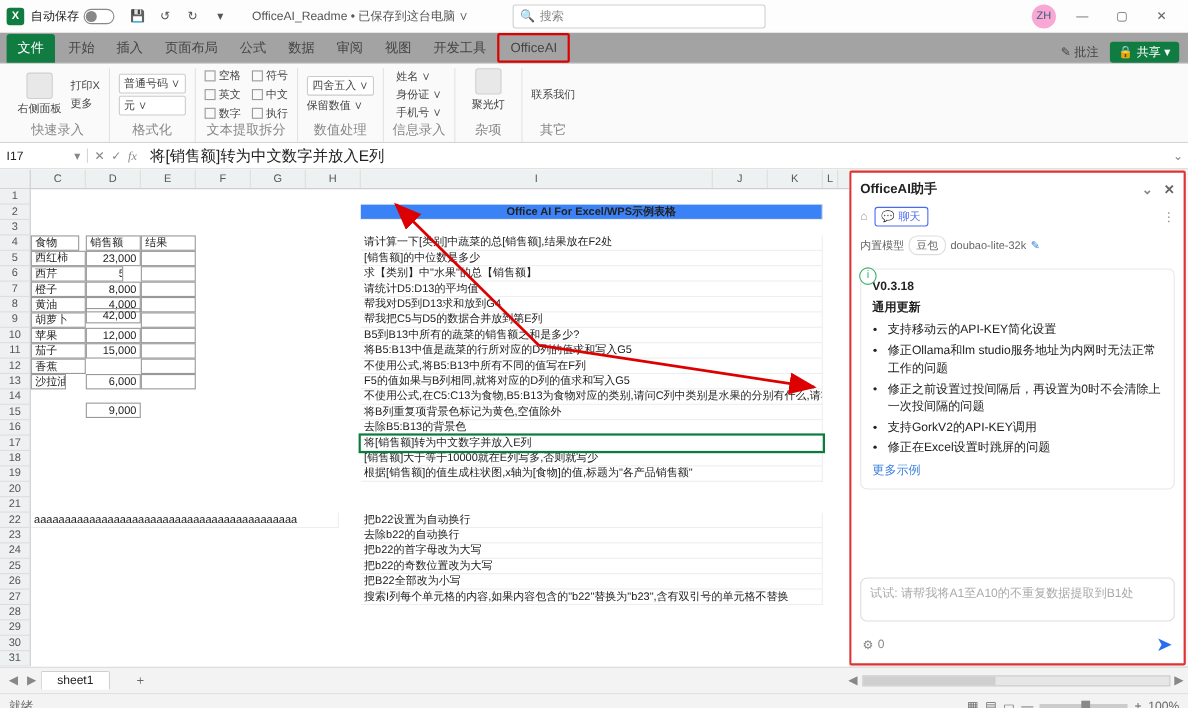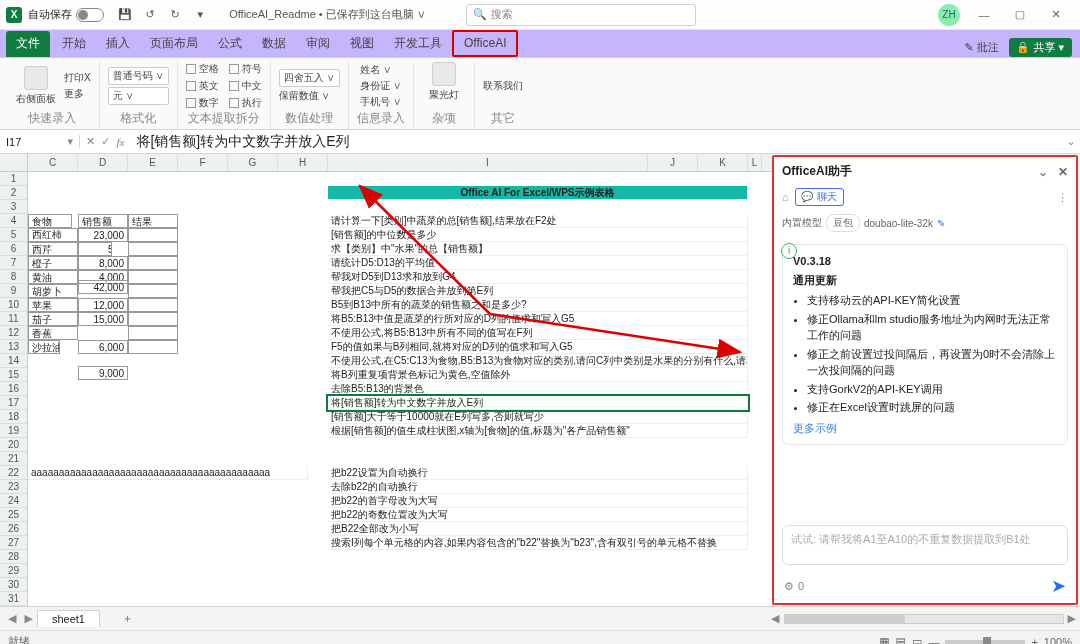--- a/index.html
+++ b/index.html
@@ -8,25 +8,25 @@
 
 .title-bar{display:flex;align-items:center;height:30px;background:#fdfdfd;border-bottom:1px solid #e5e5e5;padding:0 6px}
 .title-bar .excel-icon{width:16px;height:16px;background:#107c41;color:#fff;display:flex;align-items:center;justify-content:center;font-weight:bold;font-size:10px;border-radius:3px;margin-right:6px}
 .title-bar .autosave-label{font-size:11px;margin-right:4px}
 .title-bar .autosave-toggle{width:28px;height:14px;border:1px solid #888;border-radius:8px;position:relative;margin-right:10px;background:#fff}
 .title-bar .autosave-toggle::after{content:"";position:absolute;left:1px;top:1px;width:10px;height:10px;border-radius:50%;background:#888}
 .title-bar .qat .qat-btn{display:inline-flex;align-items:center;justify-content:center;width:20px;height:20px;color:#555;margin:0 1px}
 .title-bar .doc-title{margin-left:18px;color:#555;font-size:11px}
 .title-bar .search-box{margin-left:40px;width:230px;height:22px;border:1px solid #d0d0d0;border-radius:3px;display:flex;align-items:center;padding:0 6px;color:#888;background:#fff}
 .title-bar .spacer{flex:1}
-.title-bar .avatar{width:22px;height:22px;border-radius:50%;background:#86efac;color:#3a5a7a;font-size:10px;display:flex;align-items:center;justify-content:center;margin:0 6px}
+.title-bar .avatar{width:22px;height:22px;border-radius:50%;background:#f9a8d4;color:#3a5a7a;font-size:10px;display:flex;align-items:center;justify-content:center;margin:0 6px}
 .title-bar .win-btn{width:36px;height:28px;display:flex;align-items:center;justify-content:center;color:#666}
 
 
-.ribbon-tabs{display:flex;align-items:flex-end;height:28px;background:#c4b5fd;padding-left:6px;border-bottom:1px solid #d0d0d0}
+.ribbon-tabs{display:flex;align-items:flex-end;height:28px;background:#a3a3a3;padding-left:6px;border-bottom:1px solid #d0d0d0}
 .ribbon-tabs .tab{padding:4px 10px 5px;font-size:12px;color:#444;cursor:pointer}
 .ribbon-tabs .tab.file{background:#107c41;color:#fff;border-radius:3px 3px 0 0;margin-right:2px}
 .ribbon-tabs .tab.active{border:2px solid #d00;border-radius:2px}
 .ribbon-tabs .right{margin-left:auto;display:flex;align-items:center;padding-right:8px}
 .ribbon-tabs .right .pz{font-size:11px;color:#444;margin-right:10px}
 .ribbon-tabs .right .share{background:#107c41;color:#fff;border-radius:3px;padding:2px 8px;font-size:11px}
 
 
 .ribbon{height:72px;background:#fafafa;border-bottom:1px solid #d5d5d5;display:flex;padding:4px 6px 0;font-size:10px;color:#444}
 .ribbon .group{display:flex;flex-direction:column;align-items:center;border-right:1px solid #e3e3e3;padding:0 8px}
@@ -53,21 +53,21 @@
 
 
 .grid{position:absolute;inset:0;overflow:hidden}
 .col-headers{position:absolute;top:0;left:0;right:0;height:18px;display:flex;background:#eef1f2;border-bottom:1px solid #ccc}
 .col-headers .corner{width:28px;background:#eef1f2;border-right:1px solid #ccc}
 .col-headers .ch{border-right:1px solid #ddd;text-align:center;font-size:10px;color:#555;line-height:18px}
 .row-headers{position:absolute;top:18px;left:0;width:28px;bottom:0;background:#eef1f2;border-right:1px solid #ccc}
 .row-headers .rh{height:14px;border-bottom:1px solid #ddd;text-align:center;font-size:10px;color:#555;line-height:14px}
 .cells{position:absolute;top:18px;left:28px;right:0;bottom:0}
 .cell{position:absolute;height:14px;line-height:14px;border-right:1px solid #eee;border-bottom:1px solid #eee;padding:0 3px;font-size:10px;overflow:hidden;white-space:nowrap}
-.cell.yellow{background:#14b8a6;font-weight:bold;text-align:center}
+.cell.yellow{background:#3b82f6;font-weight:bold;text-align:center}
 .cell.hdr{font-weight:normal}
 .cell.border{border:1px solid #999}
 .cell.num{text-align:right}
 .cell.sel{outline:2px solid #0b7c3f;z-index:2;background:#fff}
 
 .arrow{position:absolute;pointer-events:none}
 
 
 .side-panel .sp-title{display:flex;align-items:center;padding:6px 8px;font-weight:bold;font-size:12px}
 .side-panel .sp-title .spacer{flex:1}

